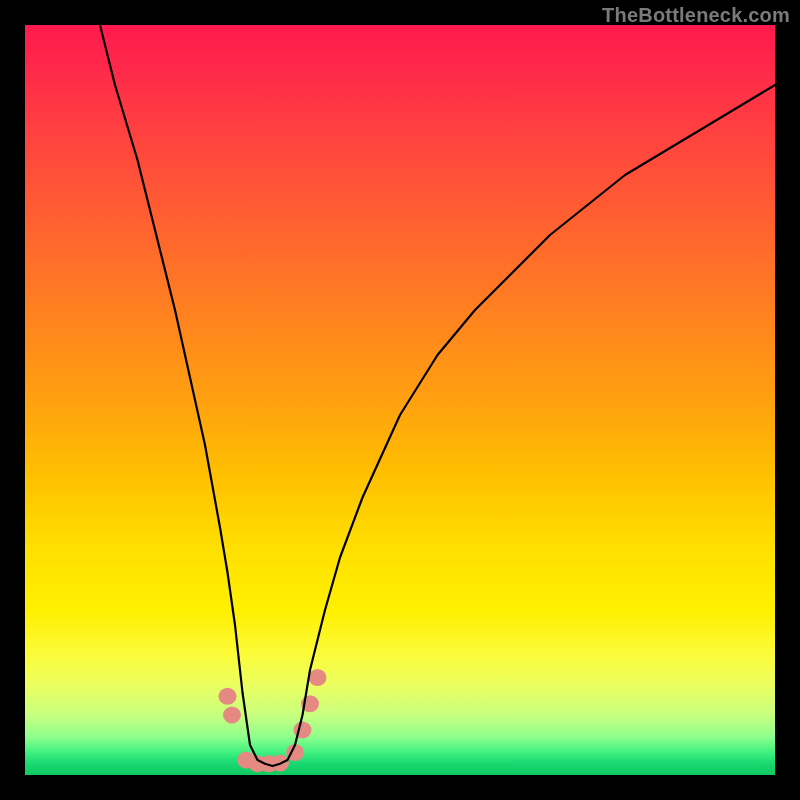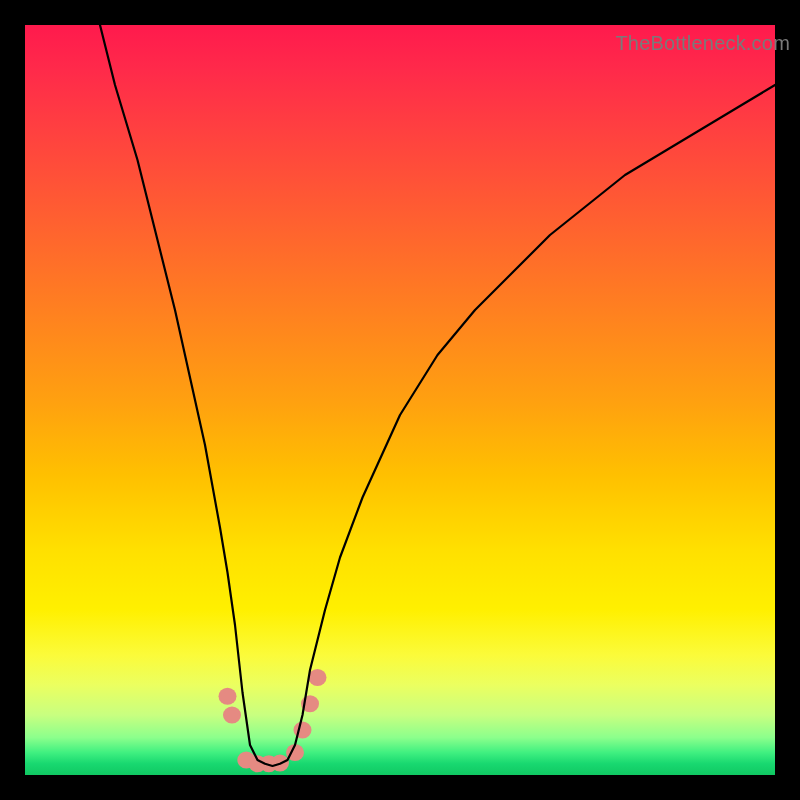--- a/index.html
+++ b/index.html
@@ -34,25 +34,24 @@
       #40f080 97%,
       #18d870 98.5%,
       #10c862 100%);
   }
   .watermark {
     position: absolute;
     top: 4px;
     right: 10px;
     color: #7a7a7a;
     font-size: 20px;
-    font-weight: 400;
+    font-weight: 700;
     letter-spacing: 0.2px;
     z-index: 5;
     pointer-events: none;
-    margin-top: 28px;
   }
   svg.plot {
     position: absolute;
     left: 0;
     top: 0;
     width: 750px;
     height: 750px;
     overflow: visible;
   }
   .curve {

